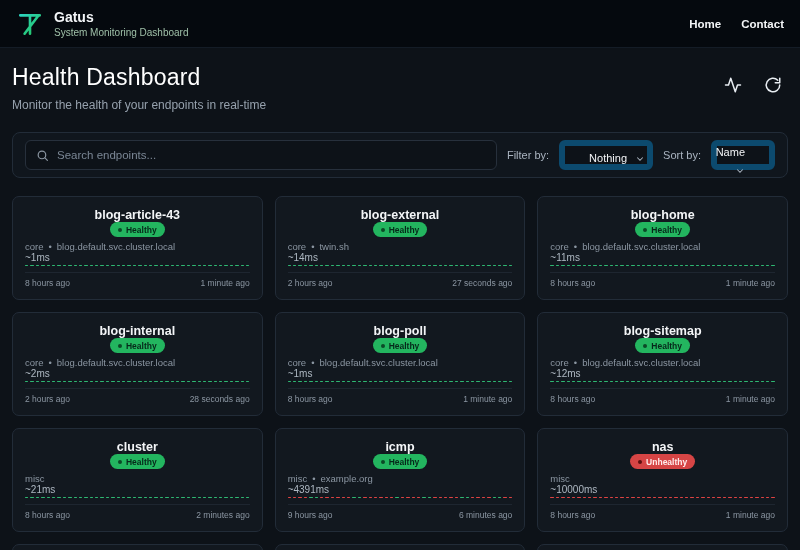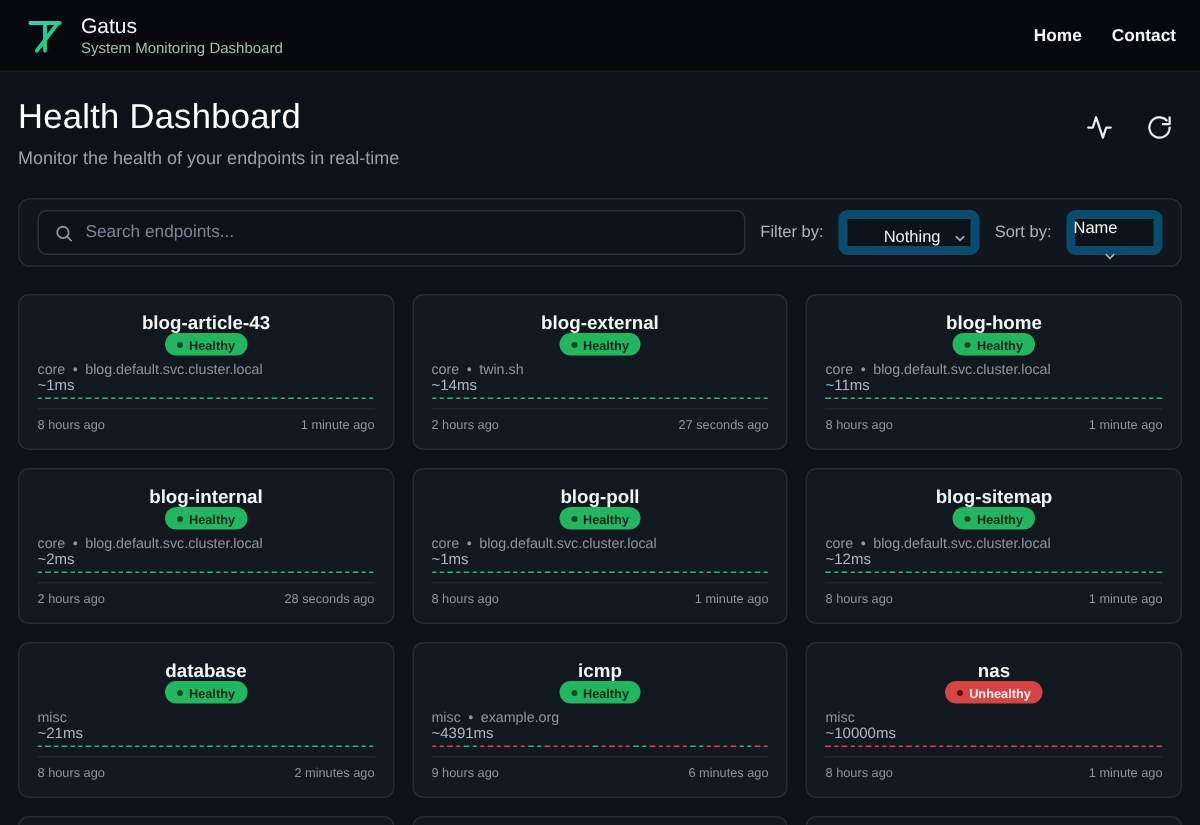--- a/index.html
+++ b/index.html
@@ -19,21 +19,21 @@
   }
   *{box-sizing:border-box;margin:0;padding:0;}
   body{margin:0;background:#000;font-family:"Liberation Sans", sans-serif;}
   .viewport{width:800px;height:550px;background:var(--bg);overflow:hidden;position:relative;}
 
   
   .navbar{height:48px;background:var(--nav-bg);border-bottom:1px solid #141c26;
     display:flex;align-items:center;justify-content:space-between;padding:0 16px;}
   .brand{display:flex;align-items:center;gap:10px;}
   .logo{width:28px;height:28px;display:flex;align-items:center;justify-content:center;}
-  .brand-name{font-size:14px;font-weight:normal;color:var(--text);line-height:16px;}
+  .brand-name{font-size:14px;font-weight:bold;color:var(--text);line-height:16px;}
   .brand-sub{font-size:10px;color:#9fc0a8;margin-top:2px;}
   .nav-links{display:flex;gap:20px;}
   .nav-links a{color:var(--text);font-size:11.5px;font-weight:bold;text-decoration:none;cursor:pointer;}
 
   
   .hero{display:flex;align-items:flex-start;justify-content:space-between;padding:16px 12px 16px;}
   .hero h1{color:#ffffff;font-size:23px;font-weight:normal;letter-spacing:.2px;}
   .hero p{color:var(--muted);font-size:12px;margin-top:7px;}
   .hero-icons{display:flex;gap:22px;padding:12px 6px 0 0;}
   .hero-icons .icon-btn{width:18px;height:18px;color:#e8edf2;cursor:pointer;display:inline-flex;}
@@ -530,21 +530,21 @@
           <span class="bar up"></span>
         </div>
     <div class="card-foot">
       <span>8 hours ago</span>
       <span>1 minute ago</span>
     </div>
   </article>
 
   <article class="card">
     <div class="card-head">
-      <span class="card-title">database</span>
+      <span class="card-title">cluster</span>
       <span class="badge healthy">
         <i class="dot"></i>
             <b class="badge-text">Healthy</b>
       </span>
     </div>
     <div class="card-meta">
       <span class="group">misc</span>
 
     </div>
     <div class="latency">~21ms</div>

